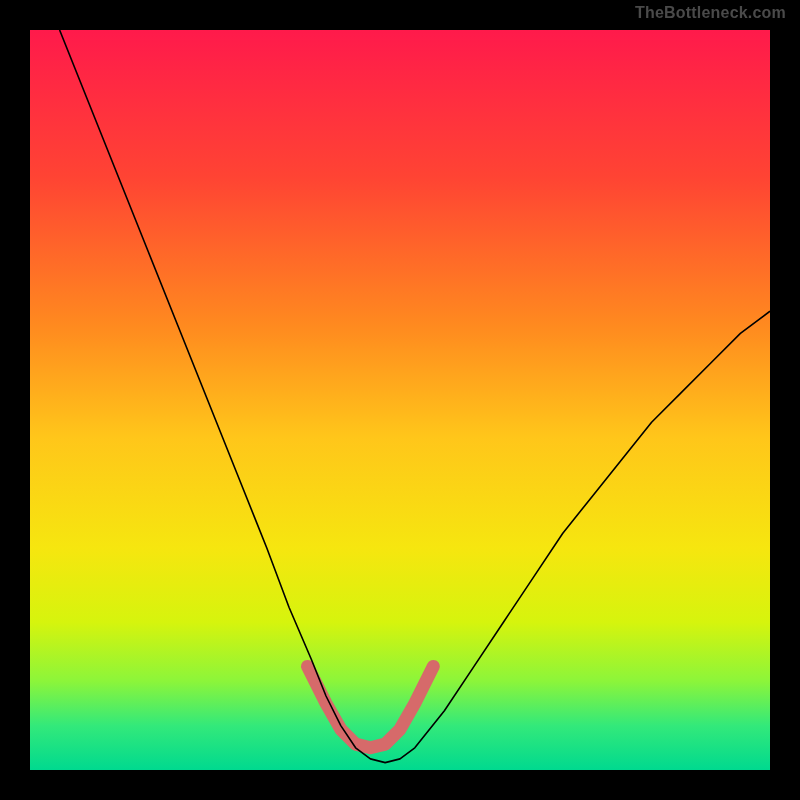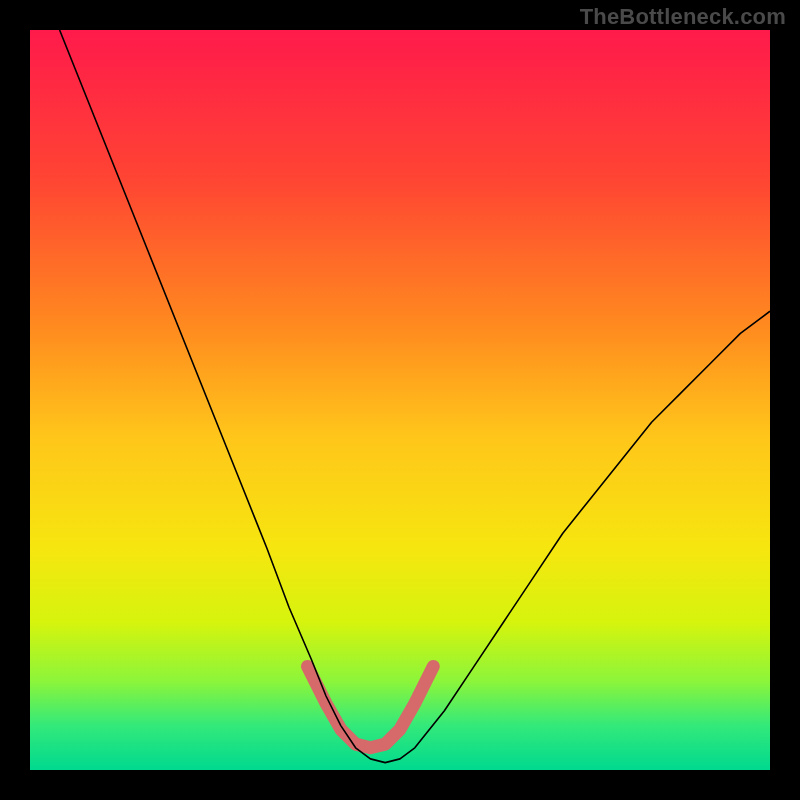--- a/index.html
+++ b/index.html
@@ -15,21 +15,21 @@
     position: relative;
     width: 800px;
     height: 800px;
     background: #000;
   }
   .watermark {
     position: absolute;
     top: 4px;
     right: 14px;
     color: #4a4a4a;
-    font-size: 22px;
+    font-size: 16px;
     font-weight: 600;
     letter-spacing: 0.2px;
     z-index: 10;
   }
   svg {
     position: absolute;
     top: 0;
     left: 0;
   }
 </style>

